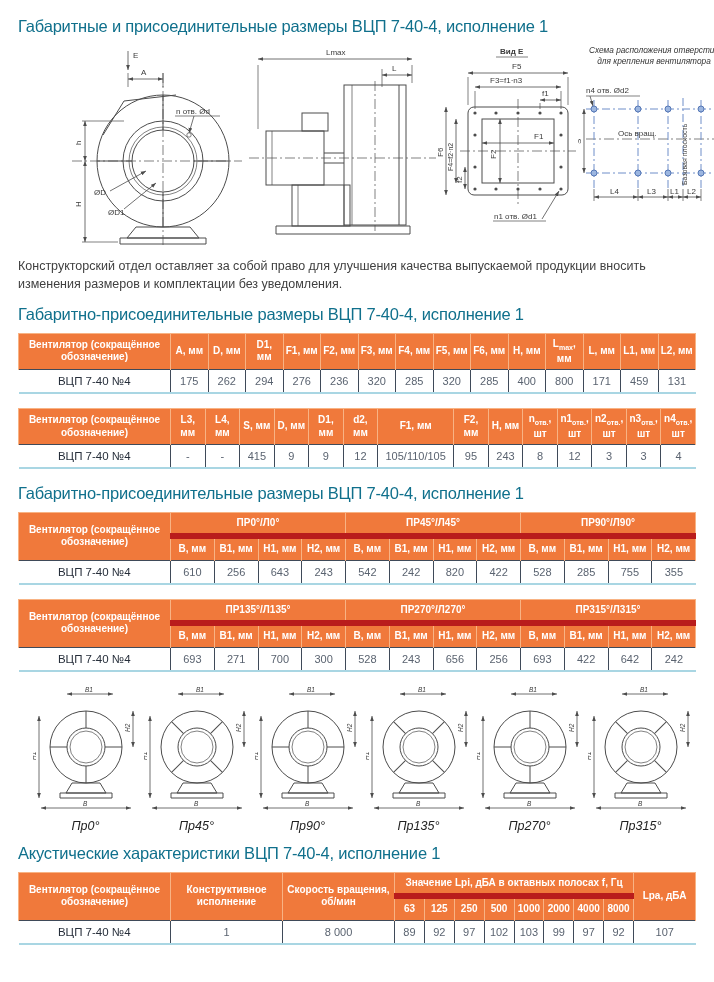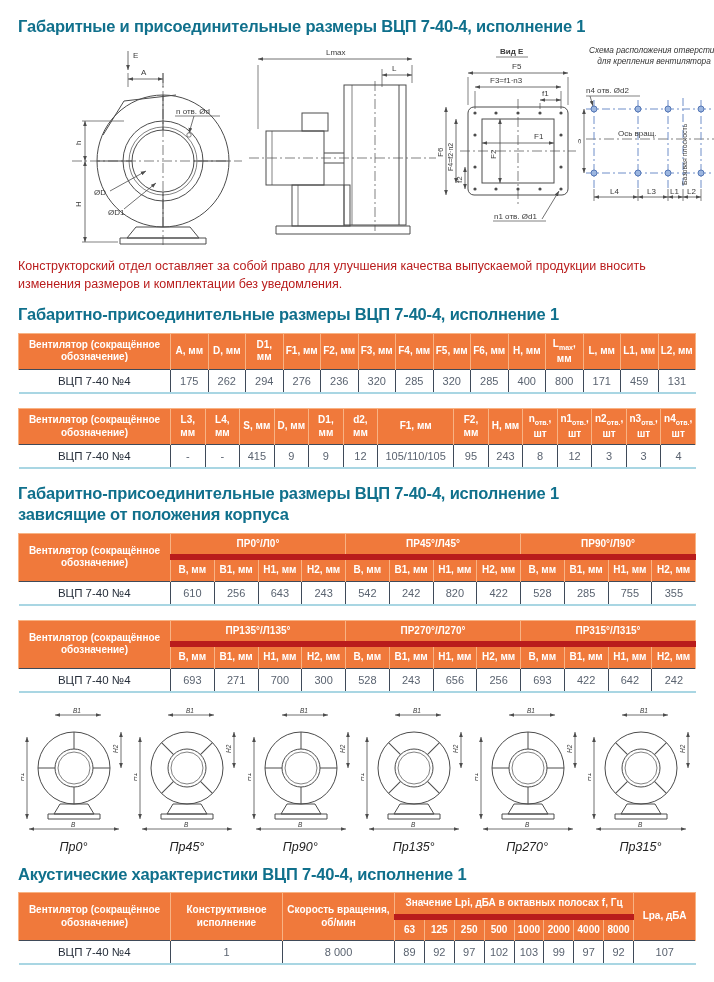--- a/index.html
+++ b/index.html
@@ -1,19 +1,19 @@
 <!DOCTYPE html>
 <html><head>
 <meta charset="utf-8">
 <style>
   html,body{margin:0;padding:0;background:#fff;}
   body{width:714px;height:982px;overflow:hidden;font-family:"Liberation Sans",sans-serif;color:#3d4450;}
   .page{padding:6px 18px 0 18px;}
-  h1,h2{color:#10708c;font-size:16.5px;font-weight:bold;margin:10px 0 6px 0;letter-spacing:-0.2px;line-height:1.25;}
-  .disclaimer{font-size:12.5px;color:#b91c1c;line-height:1.5;margin:10px 0 4px 0;}
+  h1,h2{color:#10708c;font-size:16.5px;font-weight:normal;margin:10px 0 6px 0;letter-spacing:-0.2px;line-height:1.25;}
+  .disclaimer{font-size:12.5px;color:#404040;line-height:1.5;margin:10px 0 4px 0;}
   
   .drawings{position:relative;height:204px;margin:2px 0 0 0;}
   .dw{position:absolute;top:0;}
   .ln{stroke:#4c4c4c;fill:none;stroke-width:1;}
   .thin{stroke:#4c4c4c;fill:none;stroke-width:.7;}
   .dim{stroke:#4c4c4c;fill:none;stroke-width:.8;}
   .cl{stroke:#4c4c4c;stroke-width:.7;stroke-dasharray:10 3 2 3;fill:none;}
   .blu{stroke:#6f8ec9;stroke-width:1;stroke-dasharray:8 3 2 3;fill:none;}
   text.lb{font-size:8px;fill:#3a3a3a;font-family:"Liberation Sans",sans-serif;}
   text.cap{font-size:8.3px;font-style:italic;fill:#333;}
@@ -21,21 +21,21 @@
   table.dt{width:100%;border-collapse:collapse;table-layout:fixed;margin:8px 0 14px 0;}
   table.dt th{background:#f0793b;color:#fff;font-size:10px;font-weight:bold;padding:4px 2px;line-height:1.25;
     border:1px solid #f8b384;border-bottom:none;text-align:center;vertical-align:middle;}
   table.dt thead tr+tr th{border-top:6px solid #b91c1c;}
   table.dt td{background:#fff;color:#5a6370;font-size:11px;text-align:center;padding:5px 2px;
     border-top:1.6px solid #3f4a59;border-bottom:2px solid #a9d6e3;border-left:1px solid #3f4a59;}
   table.dt td:first-child{border-left:none;}
   table.dt td.row-label{font-weight:normal;color:#262e3a;font-size:11.5px;}
   table.dt sub{font-size:7px;}
   
-  .orientations{display:flex;justify-content:space-between;margin:4px 0 0 0;}
+  .orientations{display:flex;justify-content:flex-end;margin:4px 0 0 0;}
   .fig{width:111px;text-align:center;}
   .fig .capt{font-size:12.5px;font-style:italic;color:#222;margin-top:1px;}
   text.sd{font-size:6.5px;font-style:italic;fill:#3a3a3a;}
 </style>
 </head>
 <body>
 
 <div class="page">
 
   <h1>Габаритные и присоединительные размеры ВЦП 7-40-4, исполнение 1</h1>
@@ -324,21 +324,21 @@
           <td>8</td>
           <td>12</td>
           <td>3</td>
           <td>3</td>
           <td>4</td>
         </tr>
       </tbody>
     </table>
 
   <h2><span>Габаритно-присоединительные размеры ВЦП 7-40-4, исполнение 1</span><br>
-  <span>зависящие от положения корпуса</span></h2>
+  </h2>
   <table class="dt">
       <colgroup>
         <col style="width: 152px;">
         <col>
         <col>
         <col>
         <col>
         <col>
         <col>
         <col>

